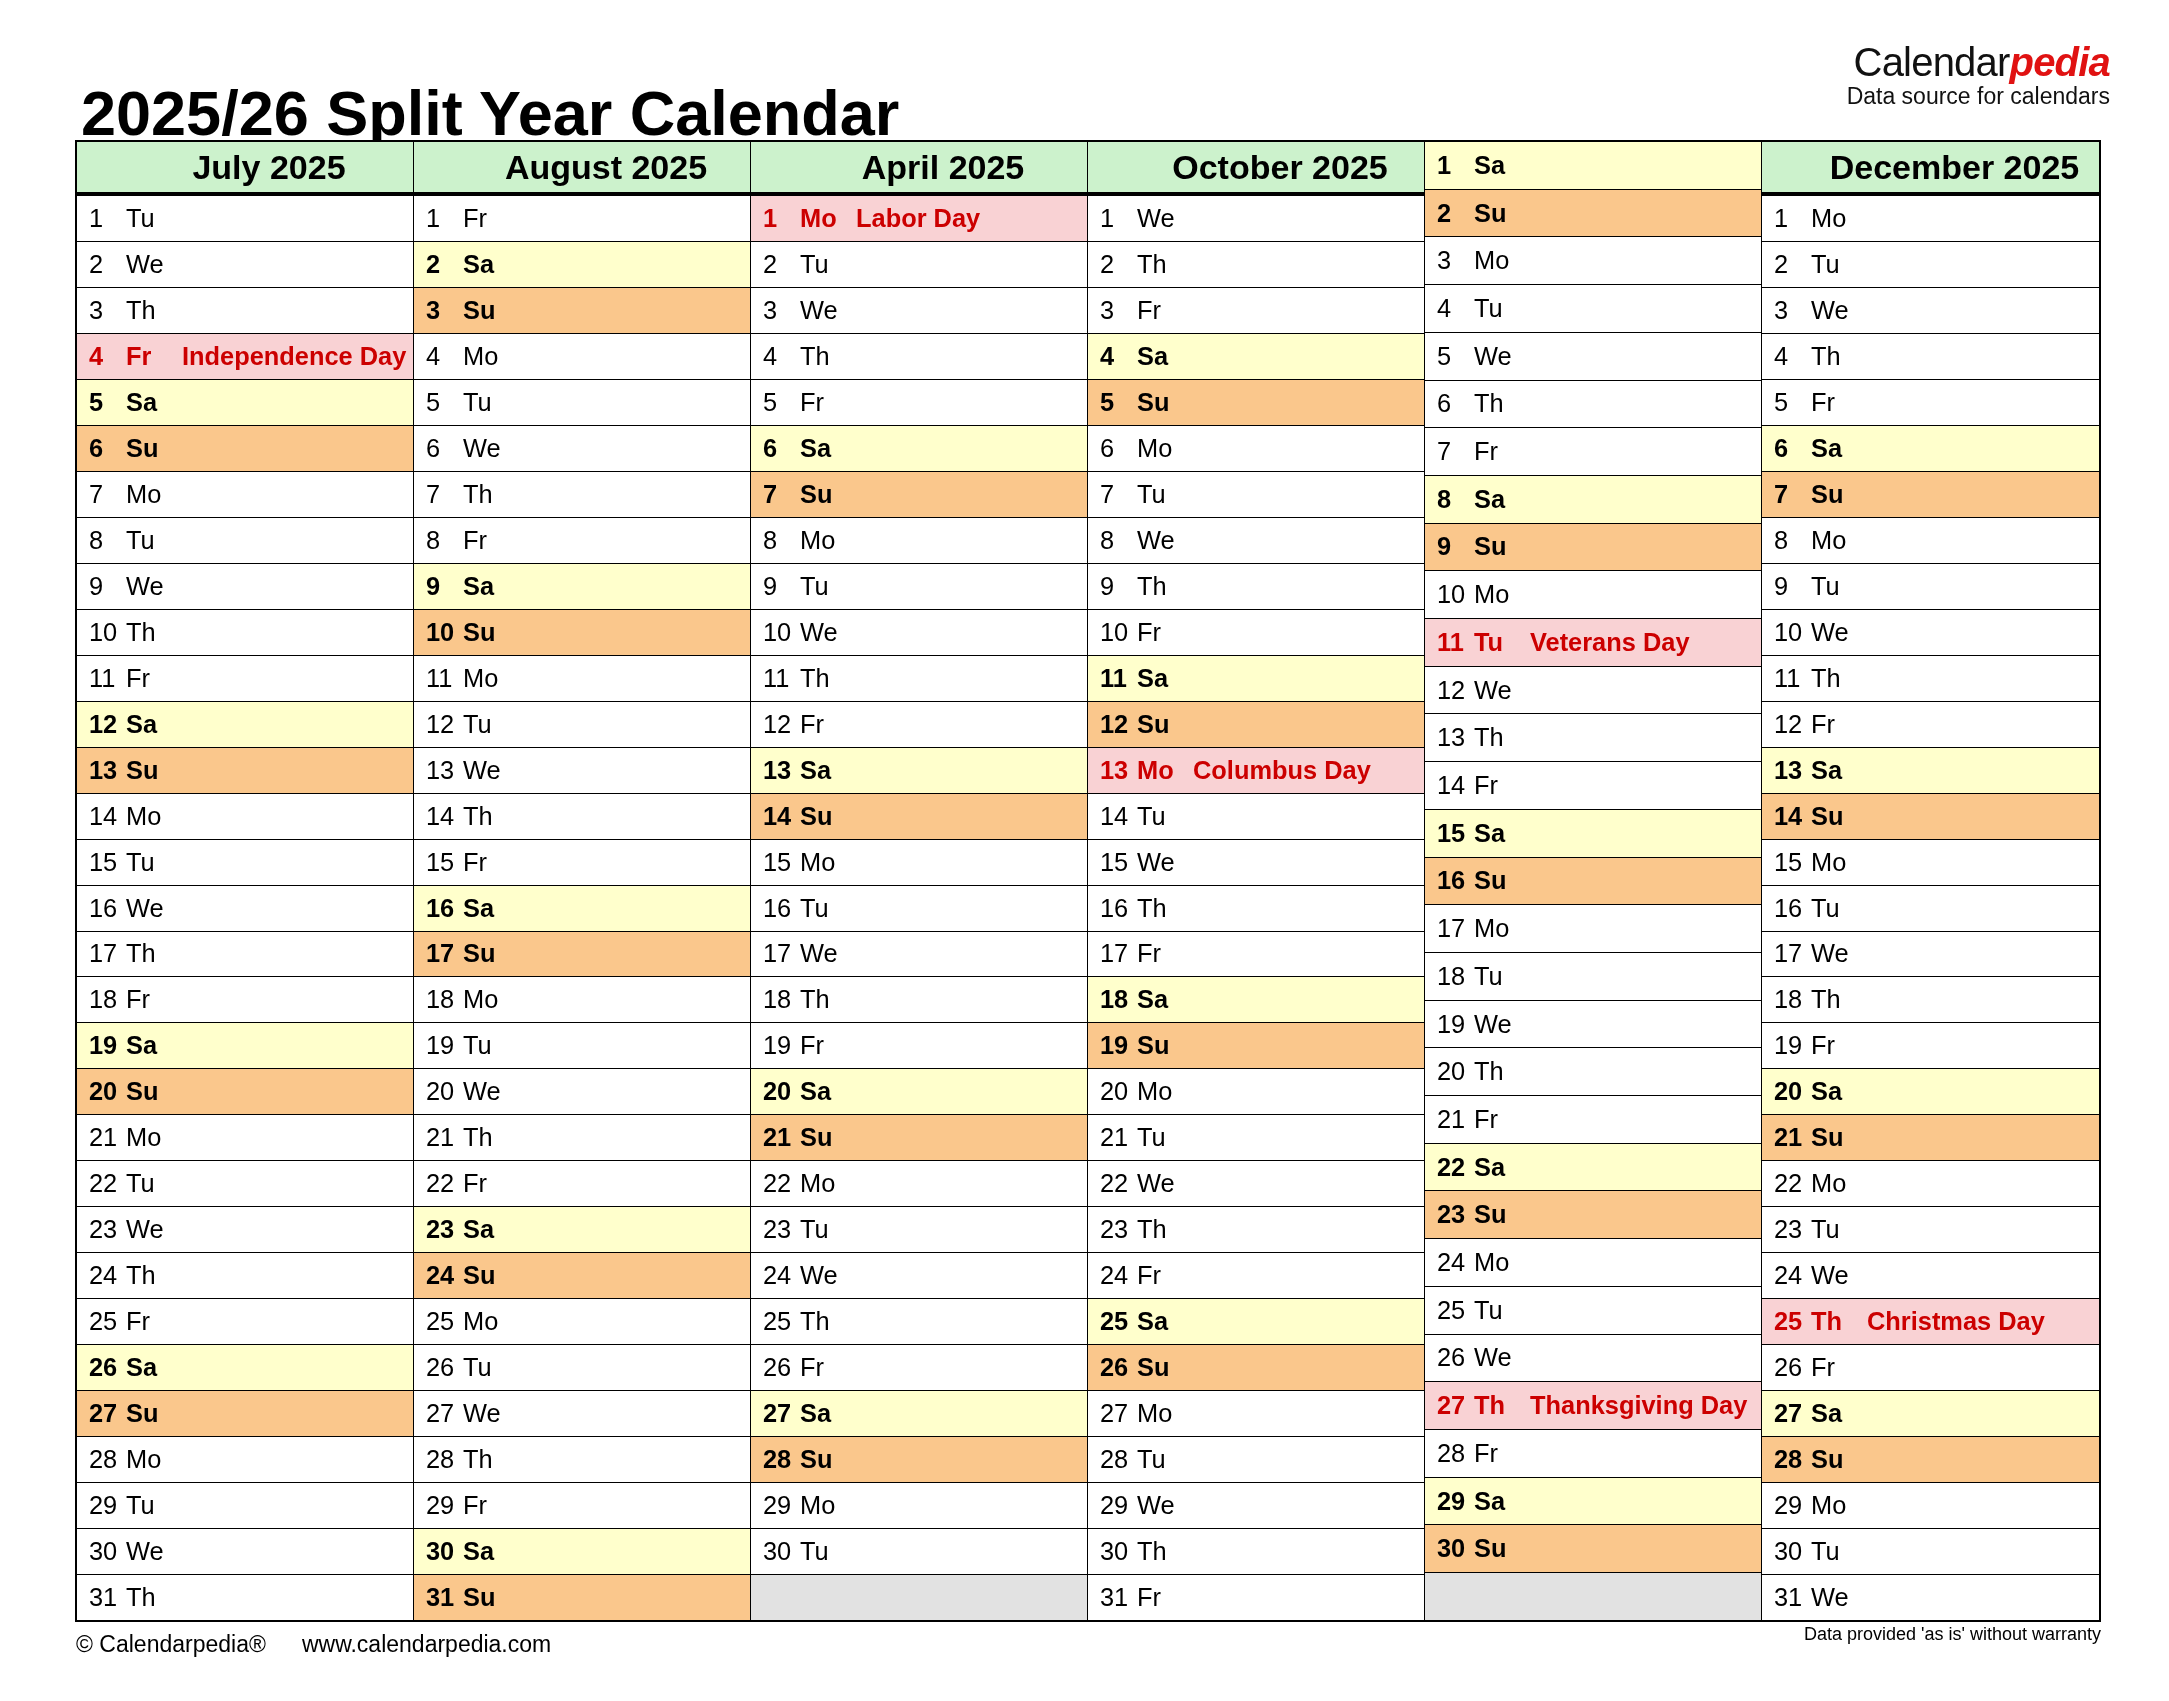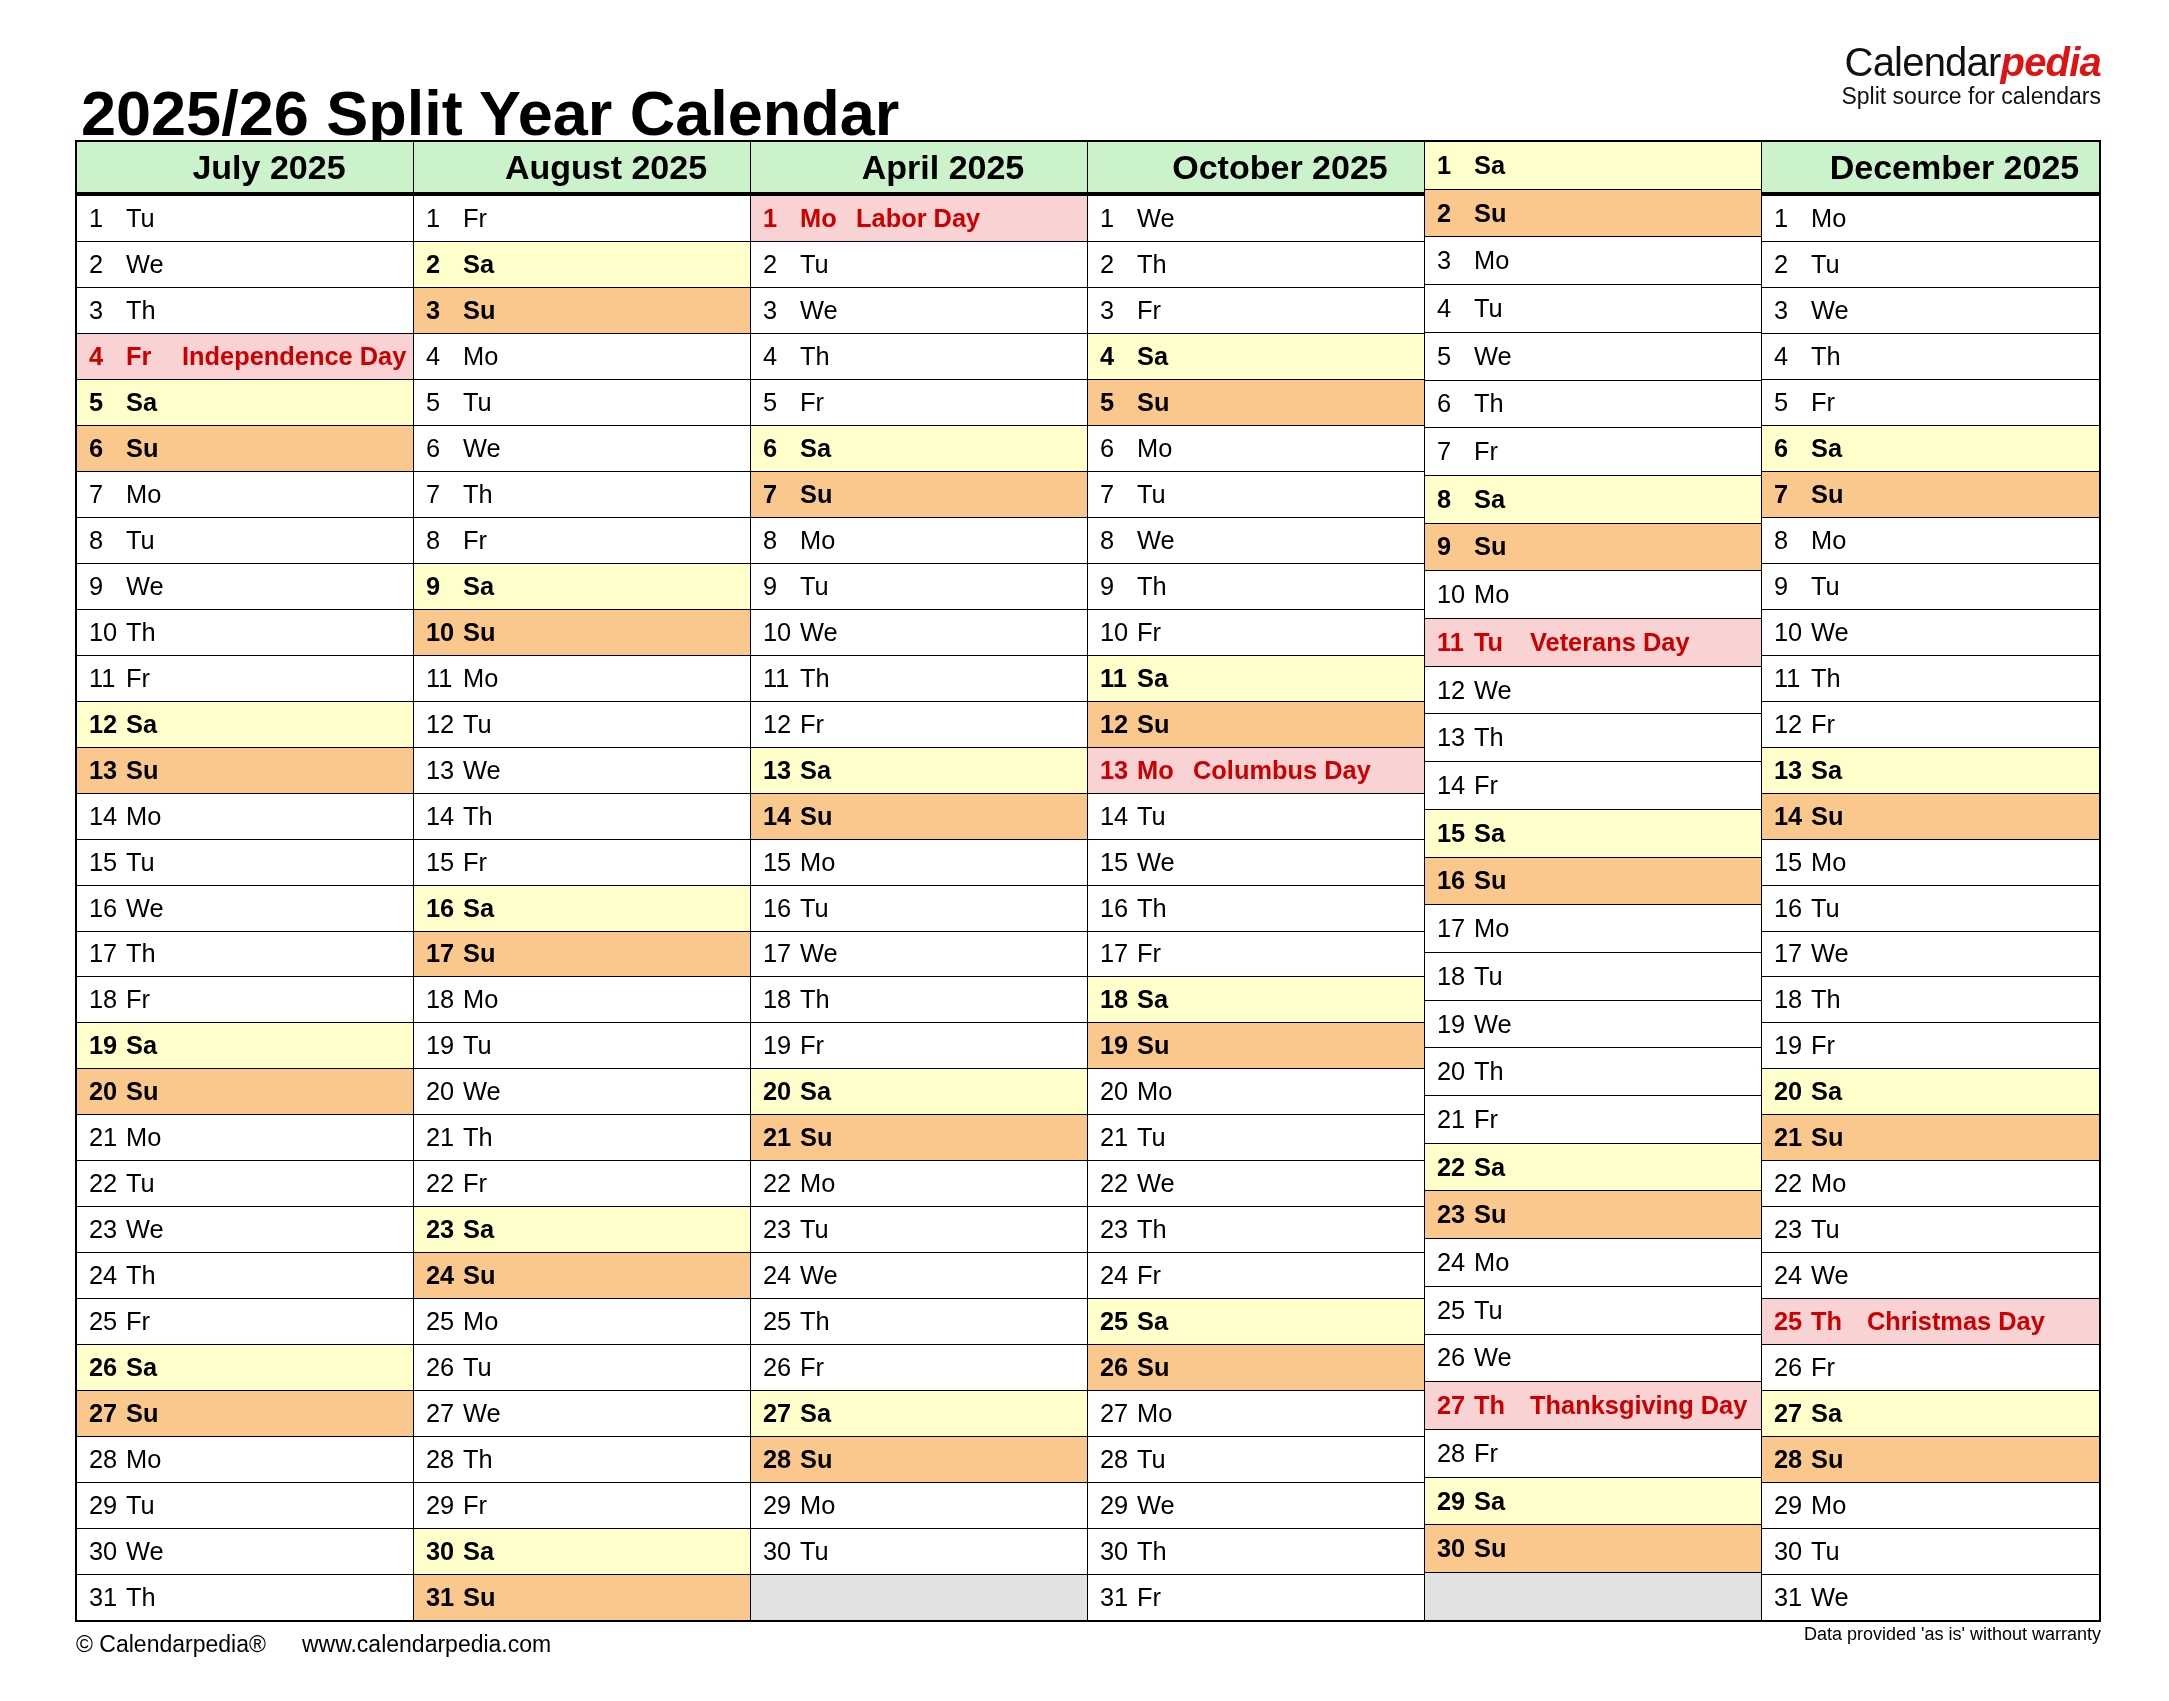--- a/index.html
+++ b/index.html
@@ -6,21 +6,21 @@
   body{
     width:2170px;height:1702px;position:relative;background:#ffffff;
     font-family:"Liberation Sans","DejaVu Sans",sans-serif;color:#000;
     overflow:hidden;
   }
   .page-title{
     position:absolute;left:81px;top:37px;
     font-size:63px;font-weight:bold;line-height:1.1;letter-spacing:0;
     white-space:nowrap;
   }
-  .logo-block{position:absolute;right:69px;top:42px;text-align:right;line-height:1;}
+  .logo-block{position:absolute;right:60px;top:42px;text-align:right;line-height:1;}
   .logo-main{font-size:40px;letter-spacing:-0.8px;white-space:nowrap;}
   .logo-part1{font-weight:400;color:#111;}
   .logo-part2{font-weight:bold;font-style:italic;color:var(--logo-red,#e01212);}
   .logo-tagline{font-size:23px;margin-top:3.4px;color:#111;white-space:nowrap;}
 
   .calendar{
     position:absolute;left:75px;top:140px;width:2026px;height:1482px;
     box-sizing:border-box;border:2.5px solid #000;
     display:grid;grid-template-columns:repeat(6,1fr);
     background:#fff;
@@ -57,21 +57,21 @@
     position:absolute;right:69px;top:1624px;font-size:18px;white-space:nowrap;text-align:right;
   }
 </style>
 </head>
 <body>
 
 <h1 class="page-title">2025/26 Split Year Calendar</h1>
 
 <div class="logo-block">
   <div class="logo-main"><span class="logo-part1">Calendar</span><span class="logo-part2">pedia</span></div>
-  <div class="logo-tagline">Split source for calendars</div>
+  <div class="logo-tagline">Data source for calendars</div>
 </div>
 
 <div class="calendar">
     <div class="month-col">
       <div class="month-header">July 2025</div>
       <div class="rows">
         <div class="day-row">
           <div class="dnum">1</div>
           <div class="dwd">Tu</div>
         </div>

